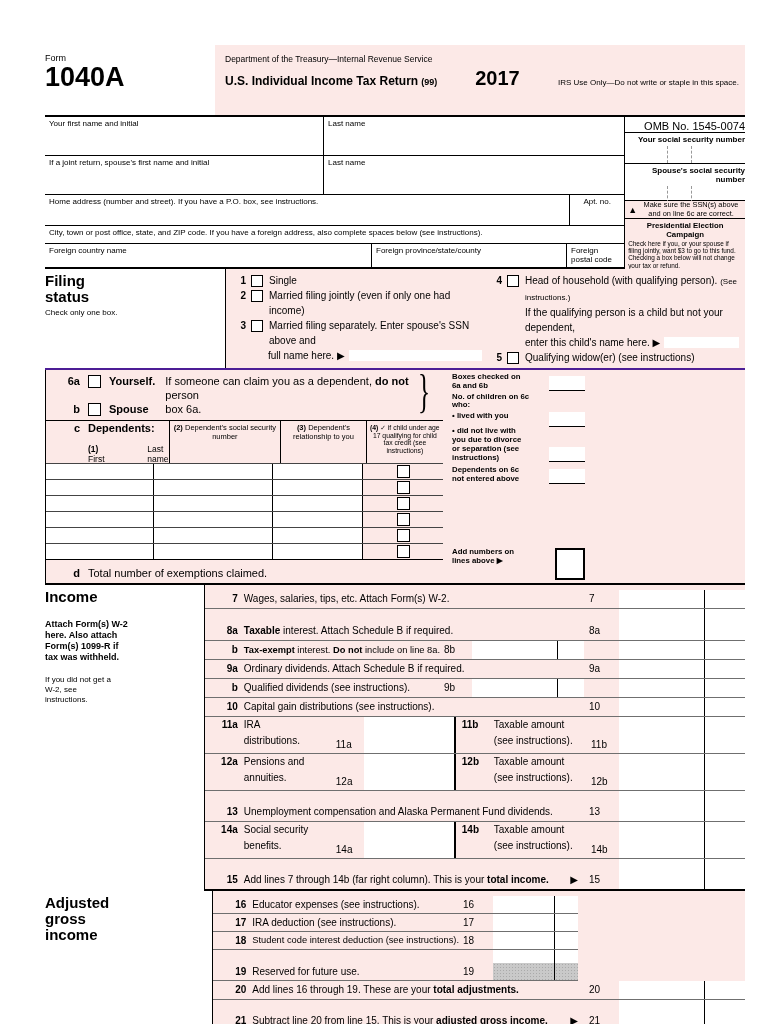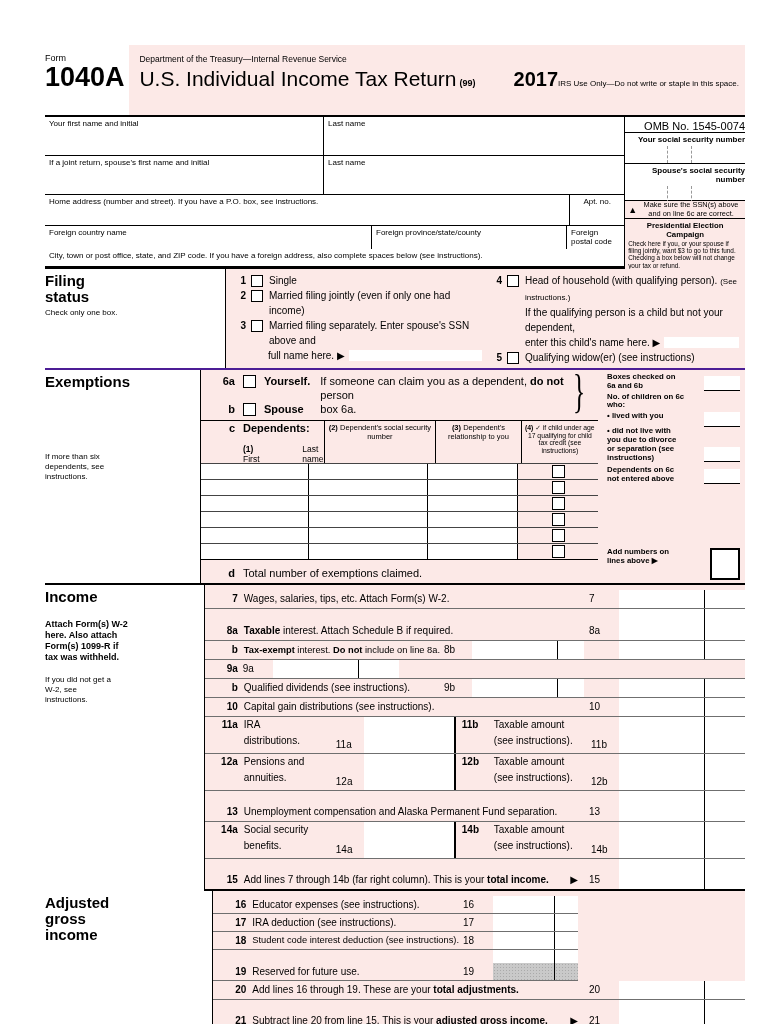--- a/index.html
+++ b/index.html
@@ -9,21 +9,21 @@
   .bb2{border-bottom:2px solid #000}
 
   
   .hdr{display:flex;height:70px;border-bottom:2px solid #000}
   .hdr-left{width:170px;padding-top:8px}
   .form-label{font-size:9px}
   .form-number{font-size:27px;font-weight:bold;line-height:28px}
   .hdr-main{flex:1;background:#fce9e7;padding:9px 6px 0 10px}
   .hdr-dept{font-size:8.5px}
   .hdr-titlerow{display:flex;align-items:baseline;margin-top:3px}
-  .hdr-title{font-size:21px;font-weight:normal;white-space:nowrap}
+  .hdr-title{font-size:12px;font-weight:bold;white-space:nowrap}
   .hdr-99{font-size:9px;font-weight:bold;margin-left:3px}
   .hdr-year{font-size:20px;font-weight:bold;margin-left:38px}
   .hdr-irs{font-size:8px;margin-left:auto;white-space:nowrap}
 
   
   .idblock{display:flex;height:150px;border-bottom:2px solid #000}
   .id-left{width:580px;display:flex;flex-direction:column}
   .idrow{display:flex;border-bottom:1px solid #000}
   .idcell{font-size:8px;padding:2px 4px;overflow:hidden}
   .id-right{width:120px;border-left:1px solid #000;display:flex;flex-direction:column}
@@ -157,27 +157,27 @@
         <div class="idcell" style="flex:1"><span>Last name</span></div>
       </div>
       <div class="idrow" style="height:38px">
         <div class="idcell" style="width:270px;border-right:1px solid #000"><span>If a joint return, spouse's first name and initial</span></div>
         <div class="idcell" style="flex:1"><span>Last name</span></div>
       </div>
       <div class="idrow" style="height:30px">
         <div class="idcell" style="flex:1"><span>Home address (number and street). If you have a P.O. box, see instructions.</span></div>
         <div class="idcell" style="width:46px;border-left:1px solid #000;text-align:center"><span>Apt. no.</span></div>
       </div>
+      <div class="idrow" style="height:17px">
+        <div class="idcell" style="flex:1"><span>City, town or post office, state, and ZIP code. If you have a foreign address, also complete spaces below (see instructions).</span></div>
+      </div>
       <div class="idrow" style="flex:1;border-bottom:none">
         <div class="idcell" style="width:318px"><span>Foreign country name</span></div>
         <div class="idcell" style="width:186px;border-left:1px solid #000"><span>Foreign province/state/county</span></div>
         <div class="idcell" style="flex:1;border-left:1px solid #000"><span>Foreign postal code</span></div>
-      </div>
-      <div class="idrow" style="height:17px">
-        <div class="idcell" style="flex:1"><span>City, town or post office, state, and ZIP code. If you have a foreign address, also complete spaces below (see instructions).</span></div>
       </div>
     </div>
     <div class="id-right">
       <div class="omb">OMB No. 1545-0074</div>
       <div class="ssnblk">
         <div class="ssnlab">Your social security number</div>
         <div class="ssncells">
           <span class="seg s1"></span>
             <span class="seg s2"></span>
             <span class="seg s3"></span>
@@ -252,24 +252,20 @@
             <span class="fnum" style="width:14px">5</span>
             <span class="cb"></span>
             <span class="ftext">Qualifying widow(er) (see instructions)</span>
           </div>
         </div>
       </div>
     </div>
   </div>
 
   <div class="section" style="border-bottom:2px solid #000">
-    <div class="sec-left">
-      <div class="shead">Exemptions</div>
-      <div class="mnote" style="margin-top:62px;width:80px">If more than six dependents, see instructions.</div>
-    </div>
     <div class="sec-main">
       <div class="ex-main">
         <div class="ex-c">
           <span class="brace">}</span>
           <div class="erow" style="height:28px">
             <span class="enum">6a</span>
             <span class="ecb"></span>
             <span class="ebold">Yourself.</span>
             <span>
               <span>If someone can claim you as a dependent, </span><span class="b">do not</span><span> person</span><br>
@@ -422,20 +418,23 @@
         <span class="sbox">
             <span class="sdol"></span>
             <span class="scent"></span>
           </span>
         <span class="anum"></span>
           <span class="adol"></span>
           <span class="acent"></span>
       </div>
       <div class="irow bb1">
         <span class="inum">9a</span>
+        <span class="idesc">
+            <span>Ordinary dividends. Attach Schedule B if required.</span>
+          </span>
         <span class="anum">9a</span>
         <span class="adol"></span>
           <span class="acent"></span>
       </div>
       <div class="irow bb1">
         <span class="inum">b</span>
         <span class="idesc">
             <span>Qualified dividends (see instructions).</span>
           </span>
         <span class="snum">9b</span>
@@ -484,21 +483,21 @@
       </div>
       <div class="irow gap12">
           <span class="idesc"></span>
           <span class="anum"></span>
           <span class="adol"></span>
           <span class="acent"></span>
         </div>
       <div class="irow bb1">
         <span class="inum">13</span>
         <span class="idesc">
-            <span>Unemployment compensation and Alaska Permanent Fund separation.</span>
+            <span>Unemployment compensation and Alaska Permanent Fund dividends.</span>
           </span>
         <span class="anum">13</span>
         <span class="adol"></span>
           <span class="acent"></span>
       </div>
       <div class="irow pair bb1">
         <span class="inum">14a</span>
         <span class="pdesc"><span>Social security</span><br><span>benefits.</span></span>
         <span class="pnum">14a</span>
         <span class="pbox"></span>

